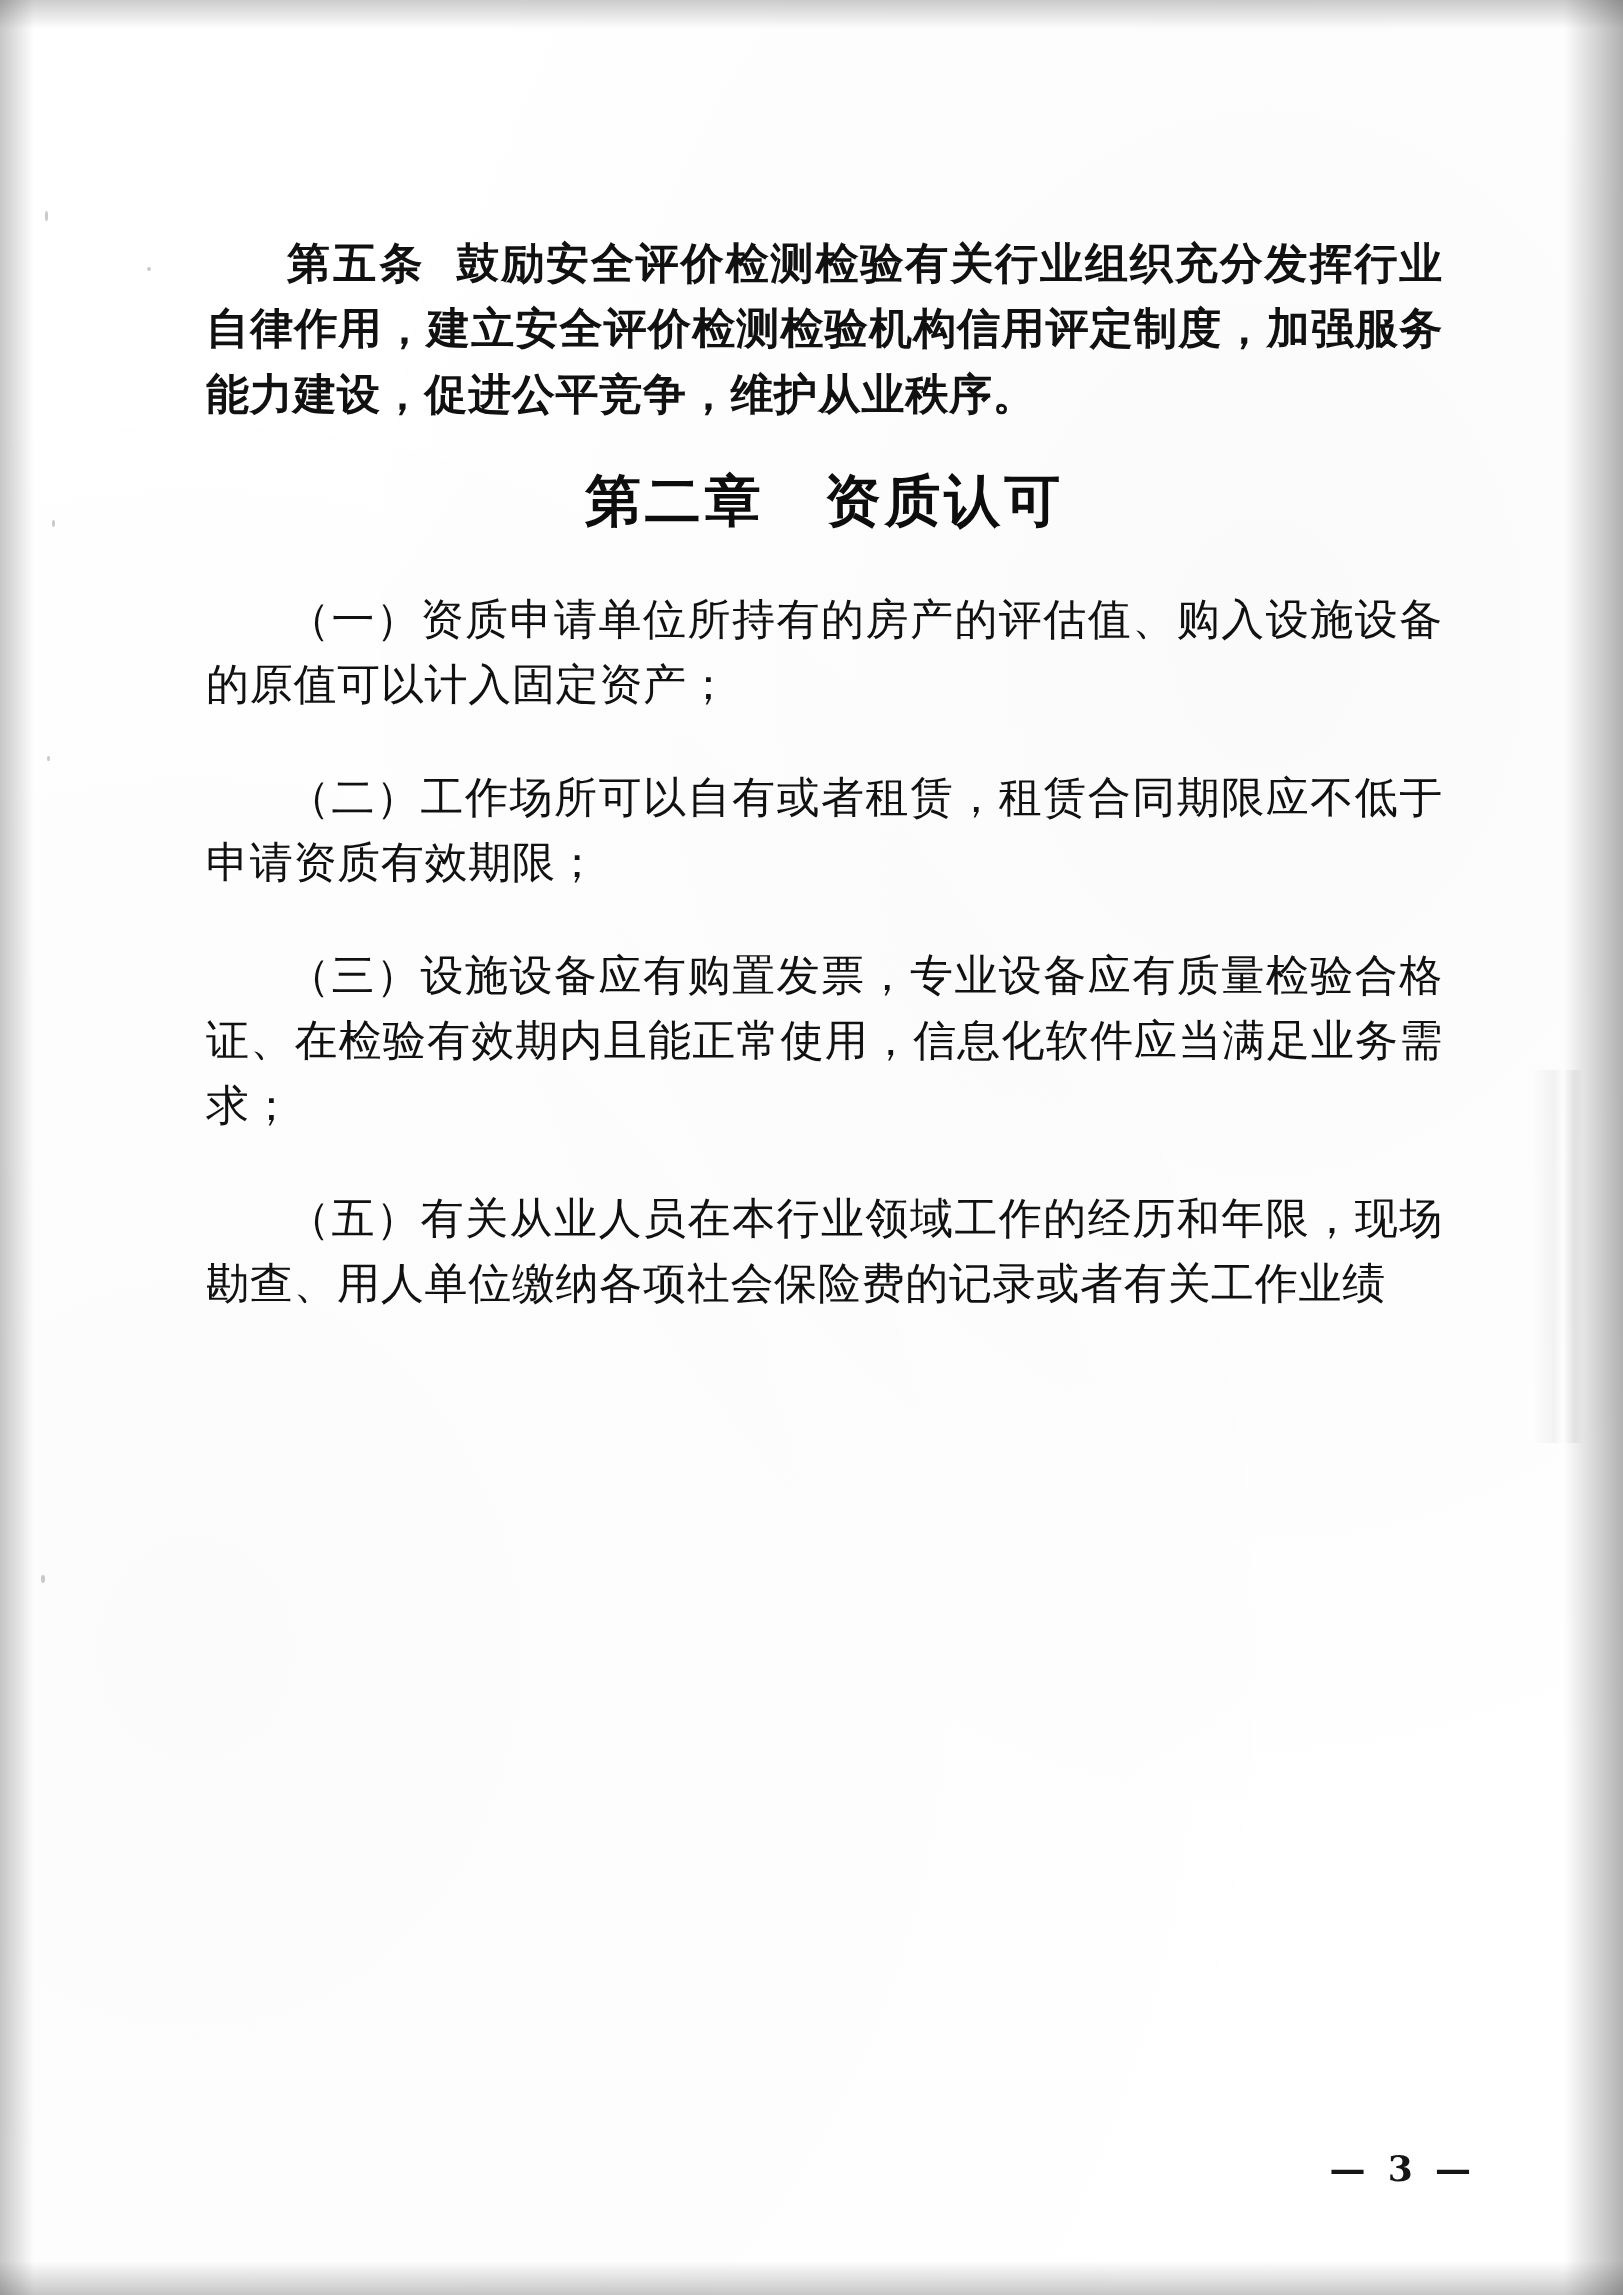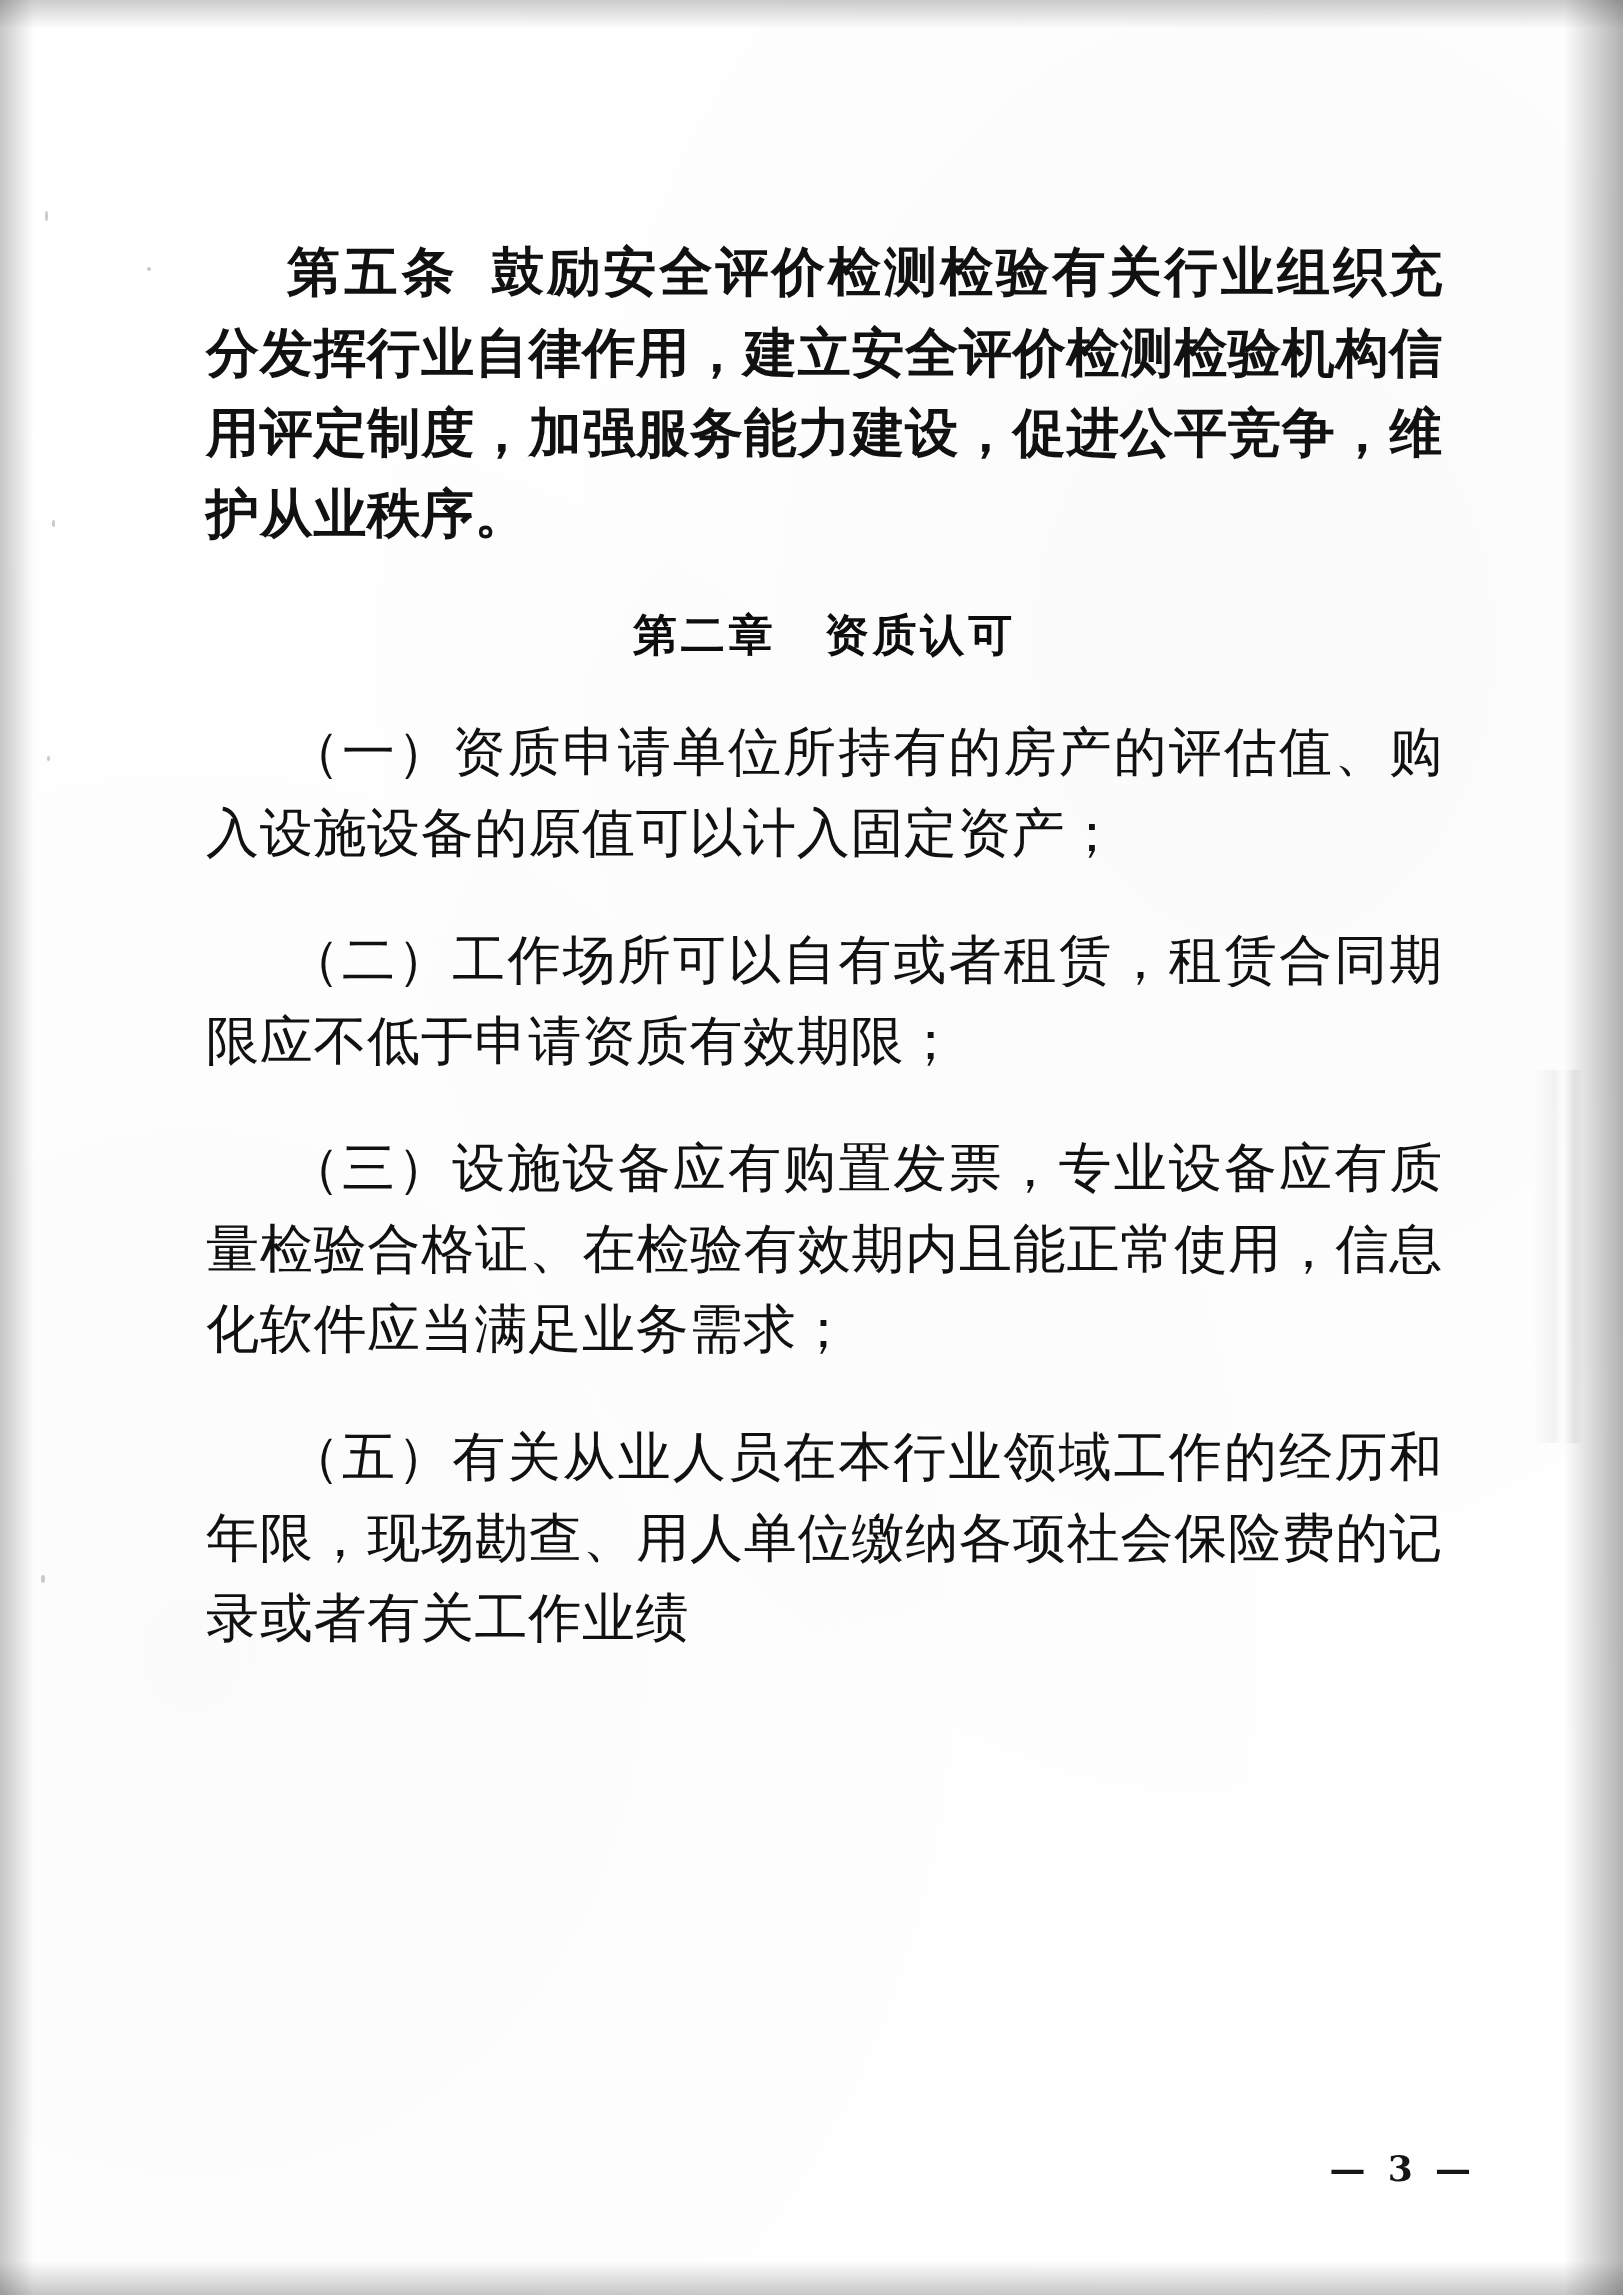--- a/index.html
+++ b/index.html
@@ -60,45 +60,45 @@
   }
 
   .content {
     position: absolute;
     left: 206px;
     top: 231px;
     width: 1237px;
   }
 
   .para {
-    font-size: 53px;
+    font-size: 43px;
     line-height: 1.52;
     color: #111111;
     letter-spacing: 0.7px;
     text-align: justify;
     margin: 0 0 2.9px 0;
     font-weight: 600;
   }
   .para.body {
     font-weight: 500;
     margin-top: 47px;
   }
   .indent {
     text-indent: 81px;
   }
   .article-head {
     font-weight: 800;
     letter-spacing: 2px;
   }
   .chapter {
     text-align: center;
-    font-size: 44px;
+    font-size: 56px;
     font-weight: 800;
     letter-spacing: 3.9px;
-    margin: 53px 0 35px 0;
+    margin: 37px 0 35px 0;
     color: #0d0d0d;
   }
   .block {
     margin-bottom: 0px;
   }
   .page-number {
     position: absolute;
     right: 147px;
     bottom: 106px;
     font-size: 36px;

